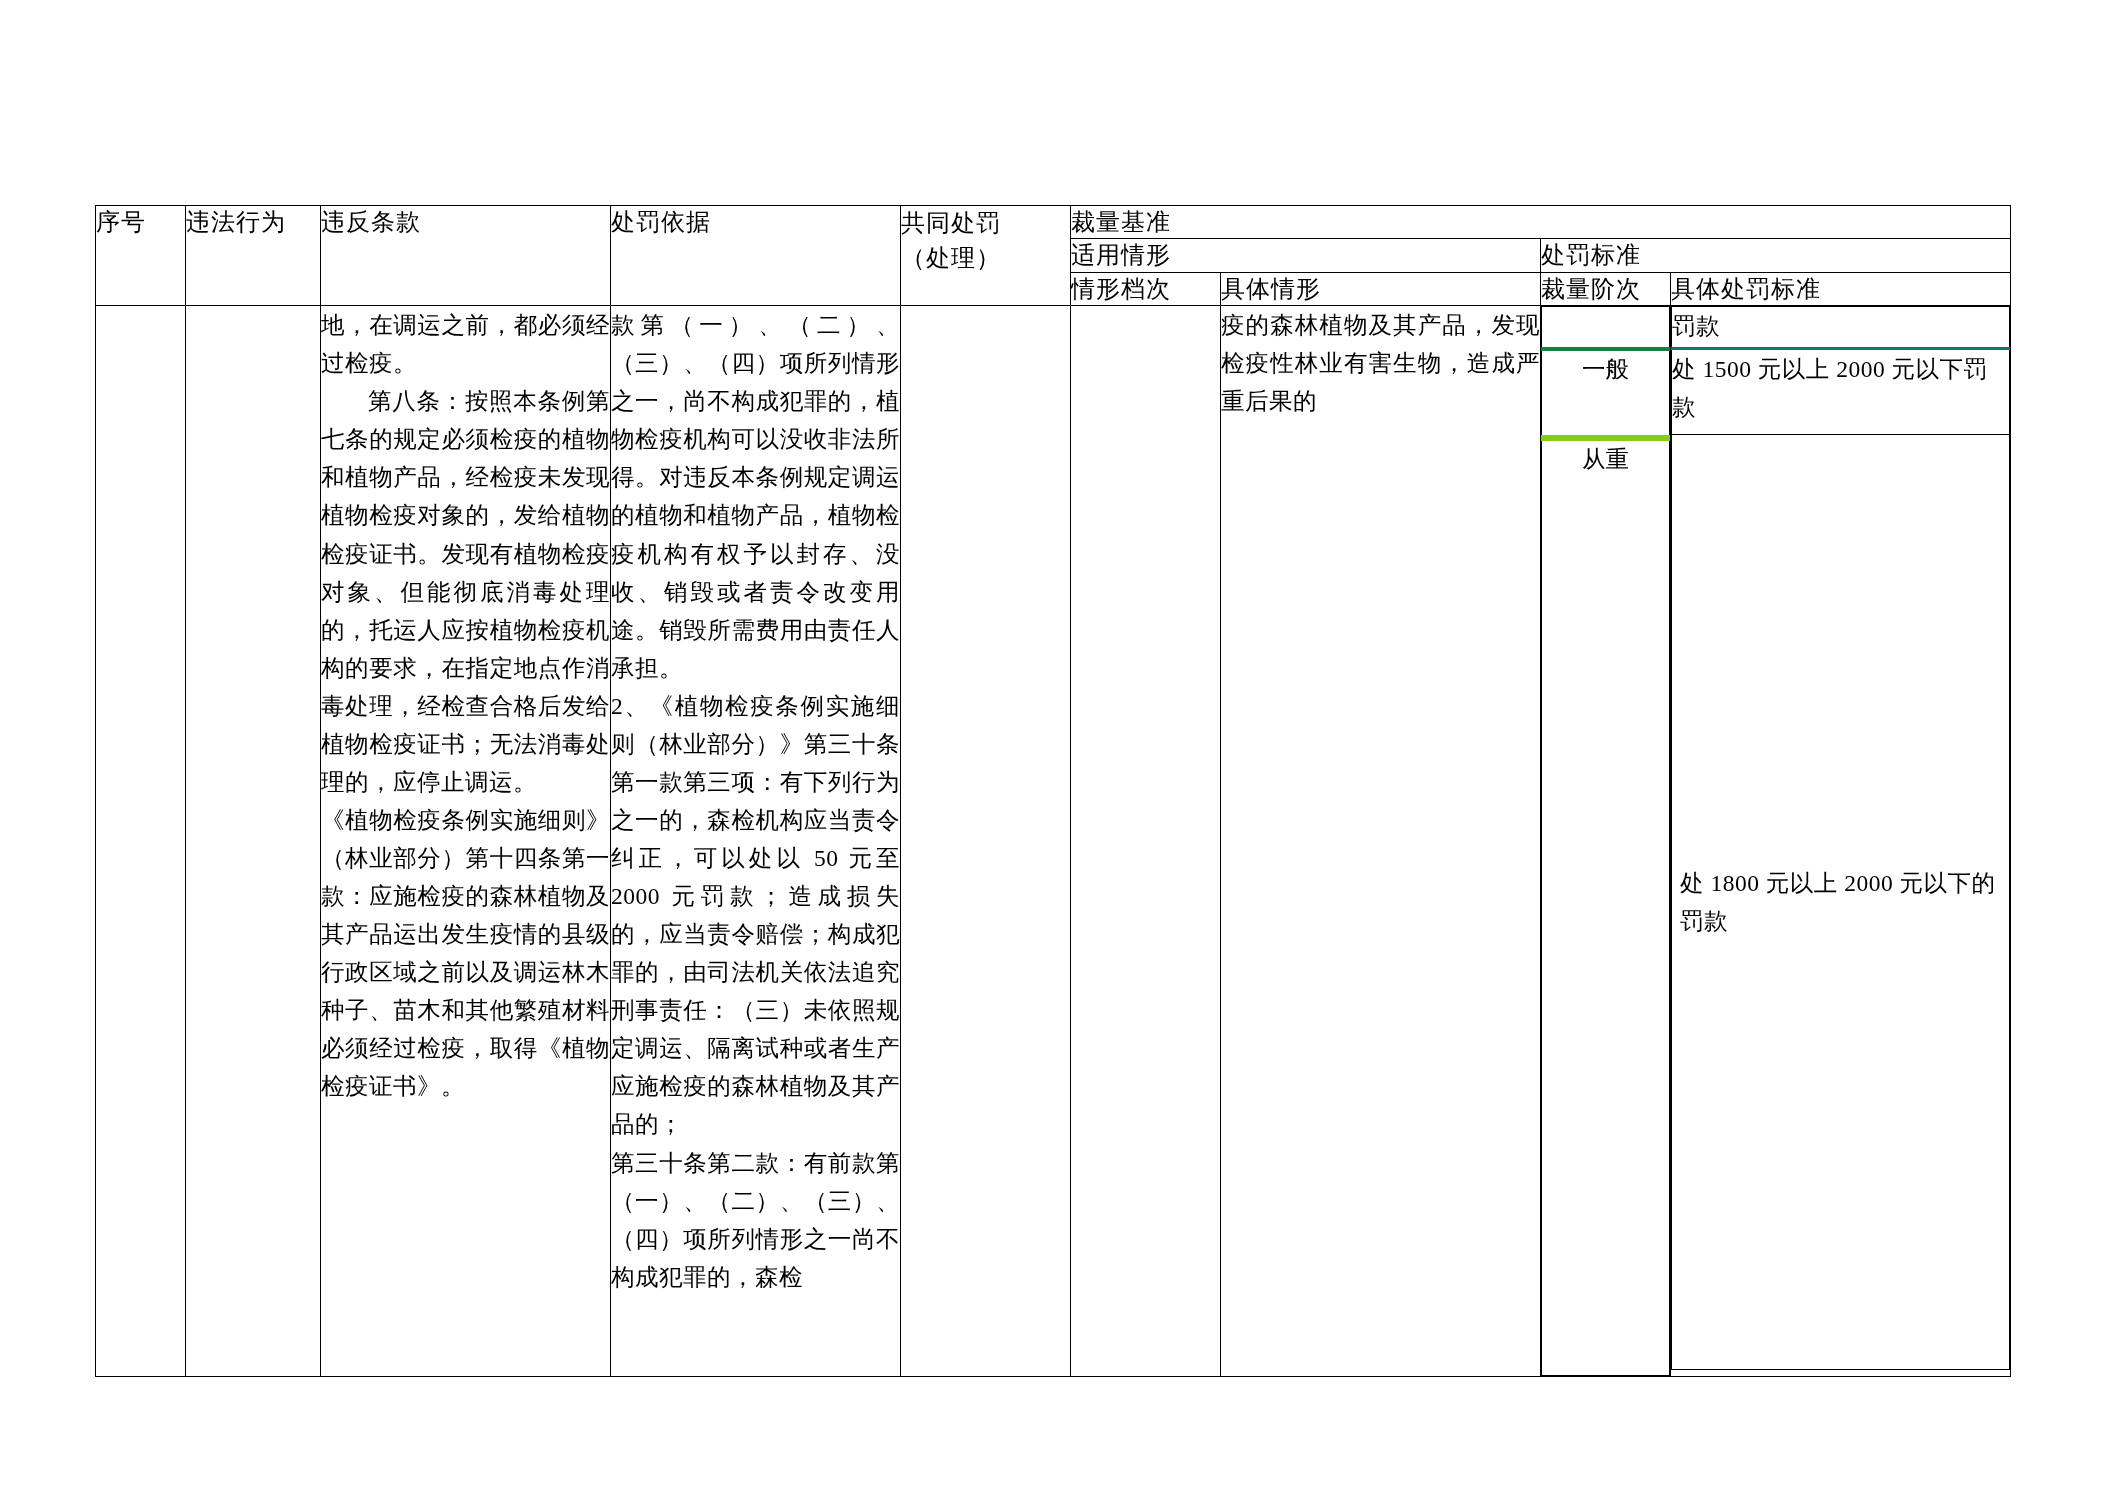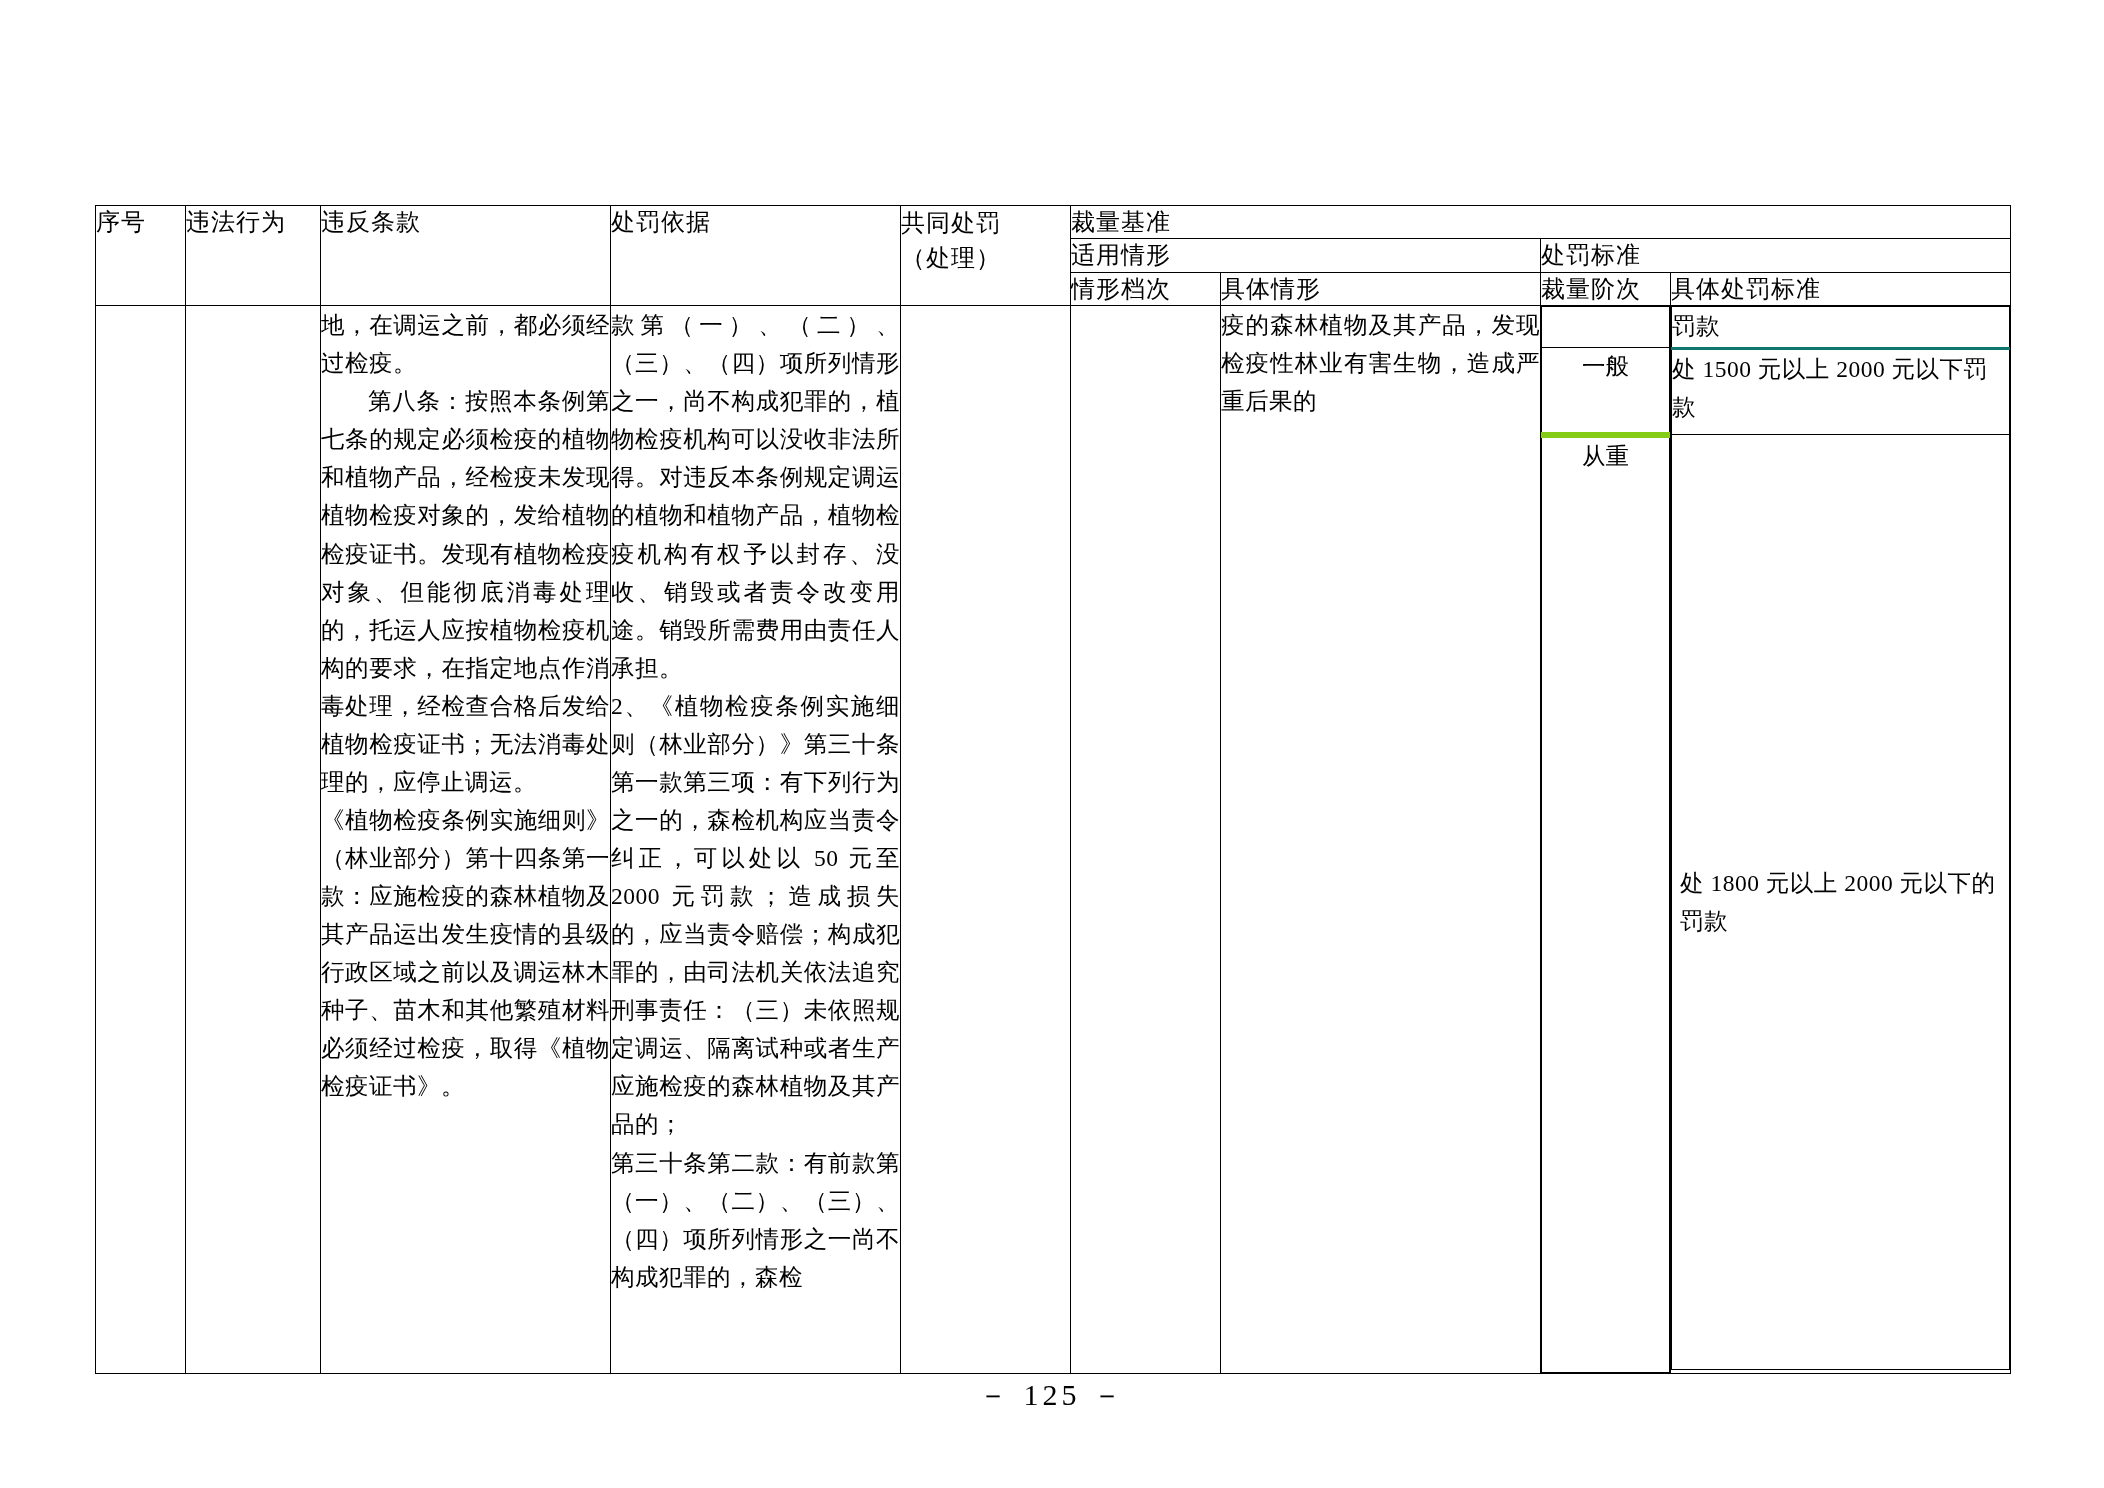--- a/index.html
+++ b/index.html
@@ -152,21 +152,21 @@
         <td></td>
         <td></td>
         <td class="bodycell">疫的森林植物及其产品，发现检疫性林业有害生物，造成严重后果的</td>
         <td style="padding:0">
           <table class="inner">
             <tbody>
                 <tr>
               <td style="height:40px" class="center-mid"></td>
             </tr>
             <tr>
-              <td style="height:84px;border-top:1px solid #15803d" class="center-mid">一般</td>
+              <td style="height:84px;border-top:4px solid #15803d" class="center-mid">一般</td>
             </tr>
             <tr>
               <td style="height:934px;border-top:6px solid #84cc16" class="center-mid">从重</td>
             </tr>
           </tbody>
             </table>
         </td>
         <td style="padding:0">
           <table class="inner">
             <tbody>
@@ -183,15 +183,14 @@
                 </div>
               </td>
             </tr>
           </tbody>
             </table>
         </td>
       </tr>
     </tbody>
   </table>
 
-  <div class="pagenum">－ 125 －</div>
 
 </div>
 
 </body></html>

